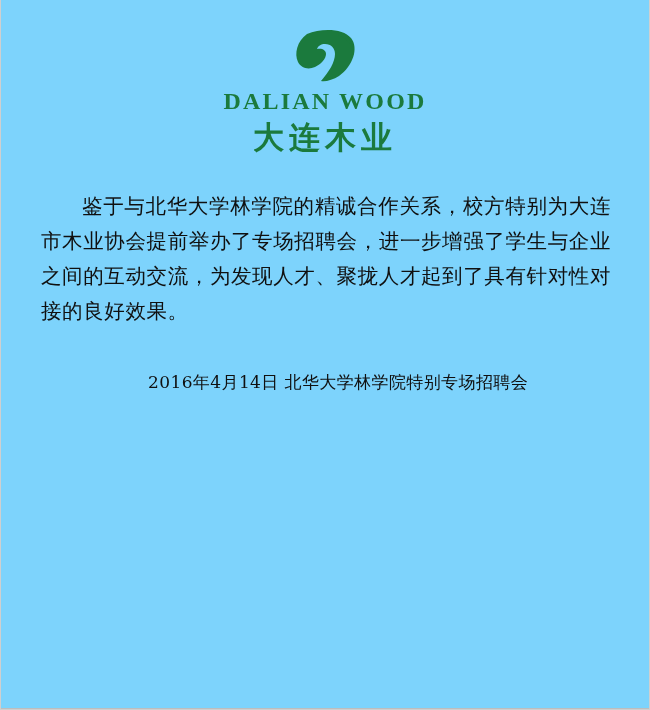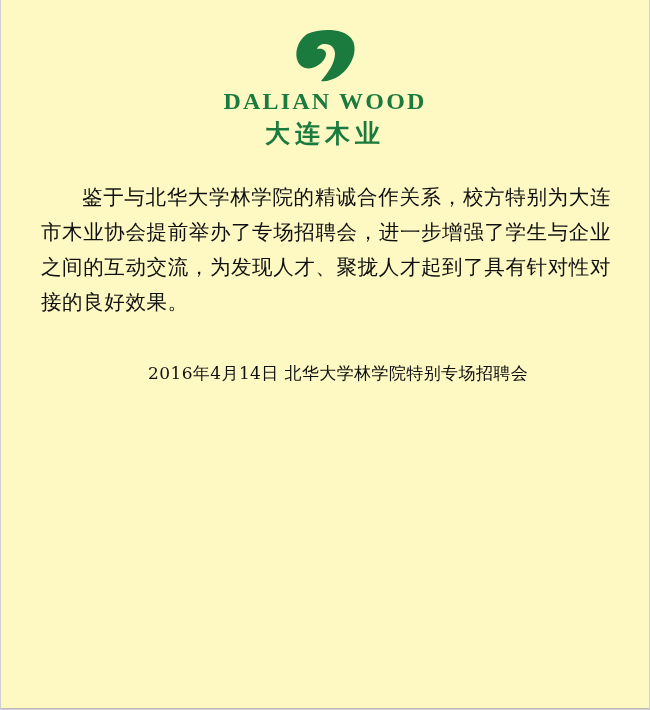--- a/index.html
+++ b/index.html
@@ -11,21 +11,21 @@
     width: 650px;
     height: 710px;
     font-family: "Liberation Serif", "DejaVu Serif", serif;
     overflow: hidden;
   }
   .page {
     position: relative;
     width: 650px;
     height: 710px;
     box-sizing: border-box;
-    background: #fef9c3;
+    background: #7dd3fc;
     border-left: 1px solid #cfcfcf;
     border-right: 1px solid #cfcfcf;
     border-bottom: 1px solid #cfcfcf;
   }
   .page::after {
     content: "";
     position: absolute;
     left: 0;
     right: 0;
     bottom: 0;
@@ -54,21 +54,21 @@
     font-family: "Liberation Serif", "DejaVu Serif", serif;
     font-weight: bold;
     font-size: 24px;
     letter-spacing: 2.2px;
   }
   .logo-cn {
     margin-top: 2px;
     color: #1b7a3d;
     font-family: "DejaVu Sans", "Liberation Sans", sans-serif;
     font-weight: bold;
-    font-size: 25px;
+    font-size: 31px;
     letter-spacing: 5px;
   }
 
   
   .body-text {
     margin: 30px 38px 0 40px;
     color: #101010;
     font-family: "DejaVu Serif", "Liberation Serif", serif;
     font-size: 20.5px;
     line-height: 35px;

